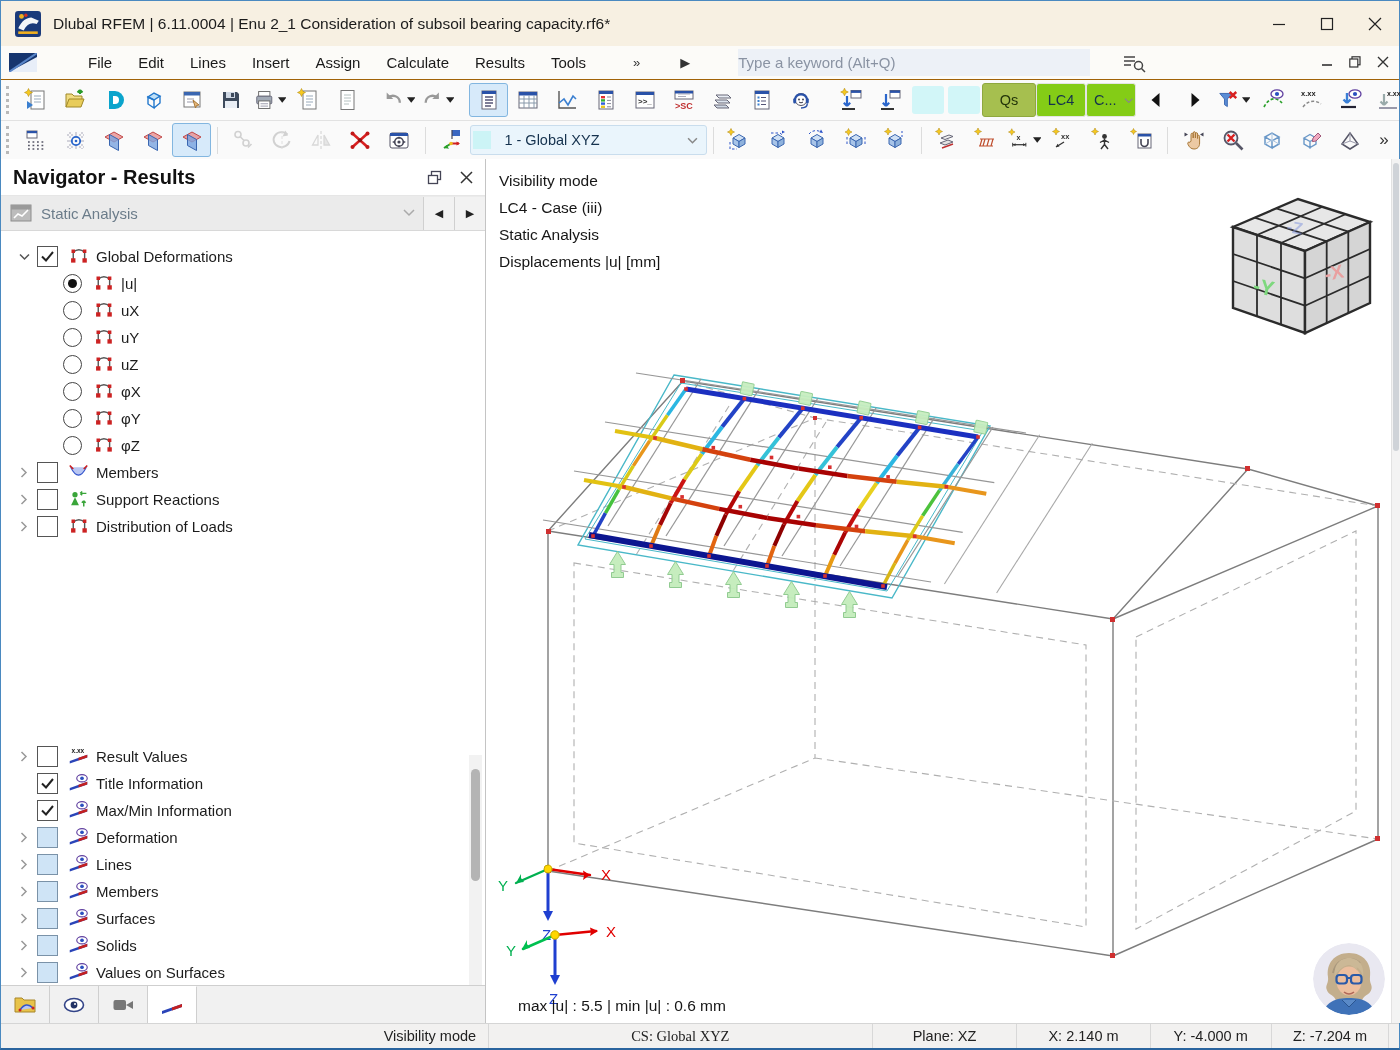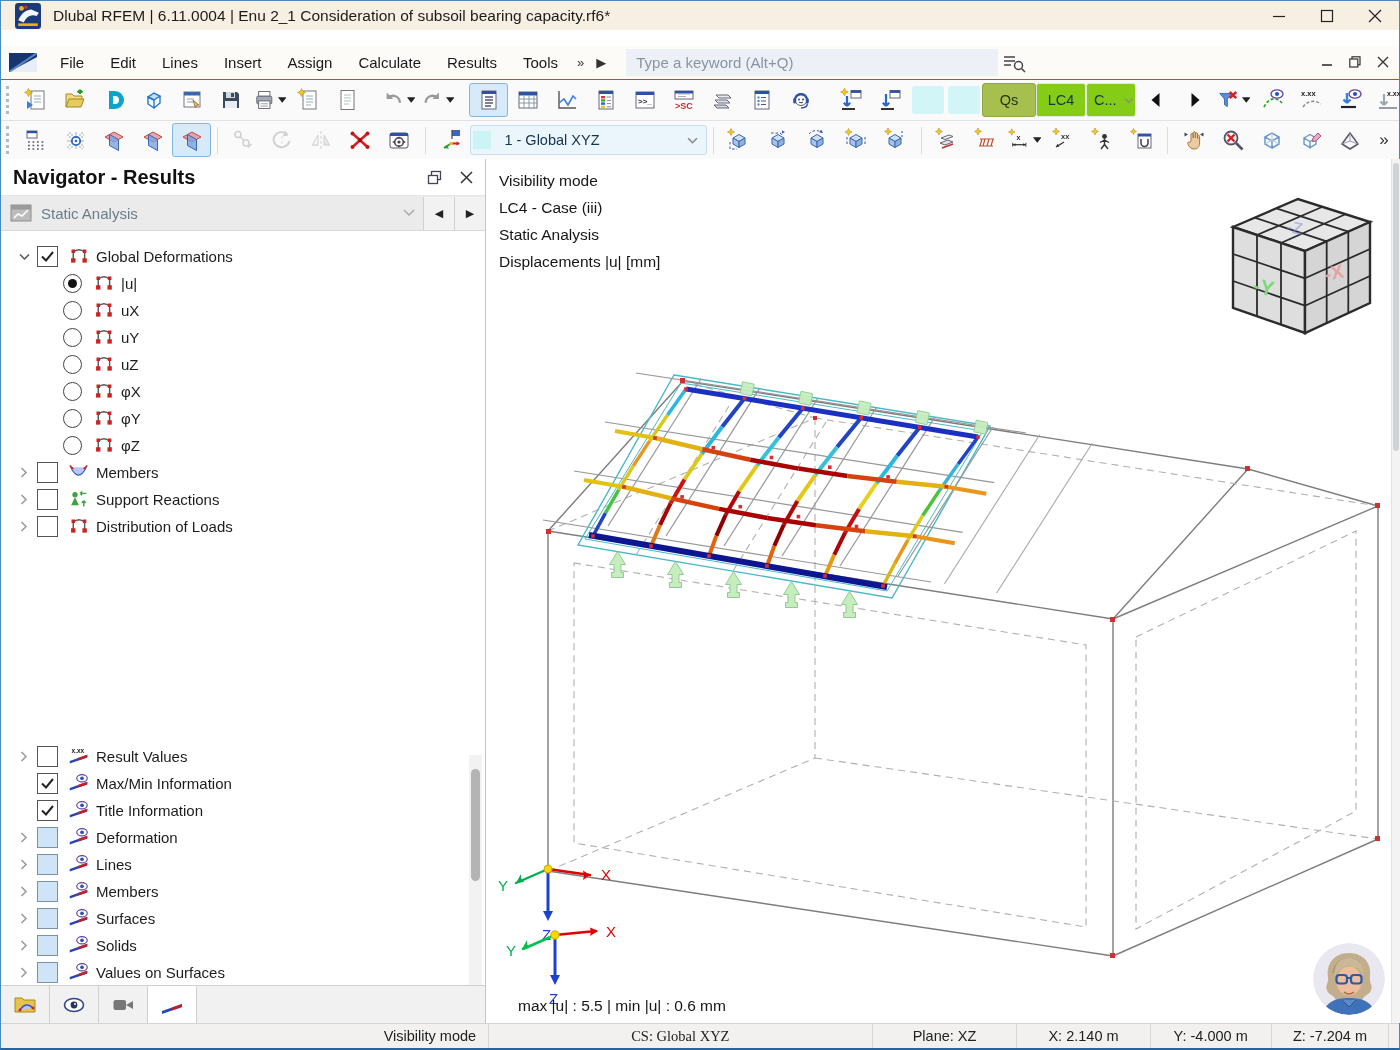--- a/index.html
+++ b/index.html
@@ -1,29 +1,29 @@
 <!DOCTYPE html>
 <html><head>
 <meta charset="utf-8">
 <style>
   html,body{margin:0;padding:0;}
   body{width:1400px;height:1050px;overflow:hidden;font-family:"Liberation Sans",sans-serif;background:#fff;}
   #app{position:relative;width:1398px;height:1046px;border:1px solid #4a89c0;border-bottom:3px solid #2a649e;background:#fff;}
   
-  #titlebar{position:absolute;left:0;top:0;width:100%;height:29px;background:#f7f0e2;display:flex;align-items:center;}
+  #titlebar{position:absolute;left:0;top:0;width:100%;height:45px;background:#f7f0e2;display:flex;align-items:center;}
   #app-icon{width:26px;height:26px;margin-left:14px;}
   #title-text{margin-left:12px;font-size:15.5px;color:#1b1b1b;}
   #win-controls{margin-left:auto;display:flex;height:100%;}
   .win-btn{width:48px;height:100%;display:flex;align-items:center;justify-content:center;}
   
-  #menubar{position:absolute;left:0;top:45px;width:100%;height:33px;background:#fcfbf8;border-bottom:7px solid #a16207;display:flex;align-items:center;}
+  #menubar{position:absolute;left:0;top:45px;width:100%;height:33px;background:#fcfbf8;border-bottom:7px solid #a16207;display:flex;align-items:center;gap:28px;}
   #brand-flag{width:28px;height:19px;margin:0 10px 0 8px;}
   .menu-item{padding:0 13px;font-size:15px;color:#1a1a1a;height:100%;display:flex;align-items:center;}
   .mb-small{font-size:13px;color:#333;padding:0 6px;}
-  #menu-search{width:352px;height:27px;background:#edf1f7;border:none;margin-left:14px;padding:0 10px;font-size:15px;font-family:"Liberation Sans",sans-serif;color:#333;}
+  #menu-search{width:352px;height:27px;background:#edf1f7;border:none;margin-left:14px;padding:0 0;font-size:15px;font-family:"Liberation Sans",sans-serif;color:#333;}
   #menu-search::placeholder{color:#8a93a3;}
   #search-btn{margin-left:4px;width:26px;height:24px;display:flex;align-items:center;}
   #child-controls{margin-left:auto;margin-right:10px;display:flex;gap:16px;align-items:center;}
   
   .toolbar{position:absolute;left:0;width:100%;background:#fafafa;display:flex;align-items:center;border-bottom:1px solid #e2e2e2;}
   #toolbar1{top:79px;height:40px;}
   #toolbar2{top:120px;height:38px;}
   .tb-btn{height:32px;min-width:33px;display:flex;align-items:center;justify-content:center;border:1px solid transparent;border-radius:3px;padding:0 2px;}
   .tb-btn.active{background:#d7eafa;border-color:#82b6e0;}
   .tb-btn.grayed{opacity:.42;}
@@ -833,36 +833,36 @@
             <svg width="13" height="11" viewBox="0 0 13 11">
               <path d="M1 5.5l4 4L12 1" fill="none" stroke="#222" stroke-width="2"></path>
             </svg>
           </span>
           <svg class="ic" viewBox="0 0 24 24">
             <path d="M2 17L22 10 22 13 2 20Z" fill="#2a44b8"></path>
             <path d="M12 13.5L22 10 22 13 12 16.5Z" fill="#c42020"></path>
             <ellipse cx="16" cy="6" rx="6" ry="4.2" fill="#fff" stroke="#6040a0" stroke-width="1.3"></ellipse>
             <circle cx="16" cy="6" r="2.1" fill="#2a50c0"></circle>
           </svg>
-          <span class="tlab">Max/Min Information</span>
+          <span class="tlab">Title Information</span>
         </div>
         <div class="tree-row">
           <span class="tw"></span>
           <span class="cb checked">
             <svg width="13" height="11" viewBox="0 0 13 11">
               <path d="M1 5.5l4 4L12 1" fill="none" stroke="#222" stroke-width="2"></path>
             </svg>
           </span>
           <svg class="ic" viewBox="0 0 24 24">
             <path d="M2 17L22 10 22 13 2 20Z" fill="#2a44b8"></path>
             <path d="M12 13.5L22 10 22 13 12 16.5Z" fill="#c42020"></path>
             <ellipse cx="16" cy="6" rx="6" ry="4.2" fill="#fff" stroke="#6040a0" stroke-width="1.3"></ellipse>
             <circle cx="16" cy="6" r="2.1" fill="#2a50c0"></circle>
           </svg>
-          <span class="tlab">Title Information</span>
+          <span class="tlab">Max/Min Information</span>
         </div>
         <div class="tree-row">
           <span class="tw">
             <svg width="8" height="11" viewBox="0 0 8 11">
               <path d="M1.5 1l4.5 4.5L1.5 10" fill="none" stroke="#999" stroke-width="1.5"></path>
             </svg>
           </span>
           <span class="cb partial"></span>
           <svg class="ic" viewBox="0 0 24 24">
             <path d="M2 17L22 10 22 13 2 20Z" fill="#2a44b8"></path>

